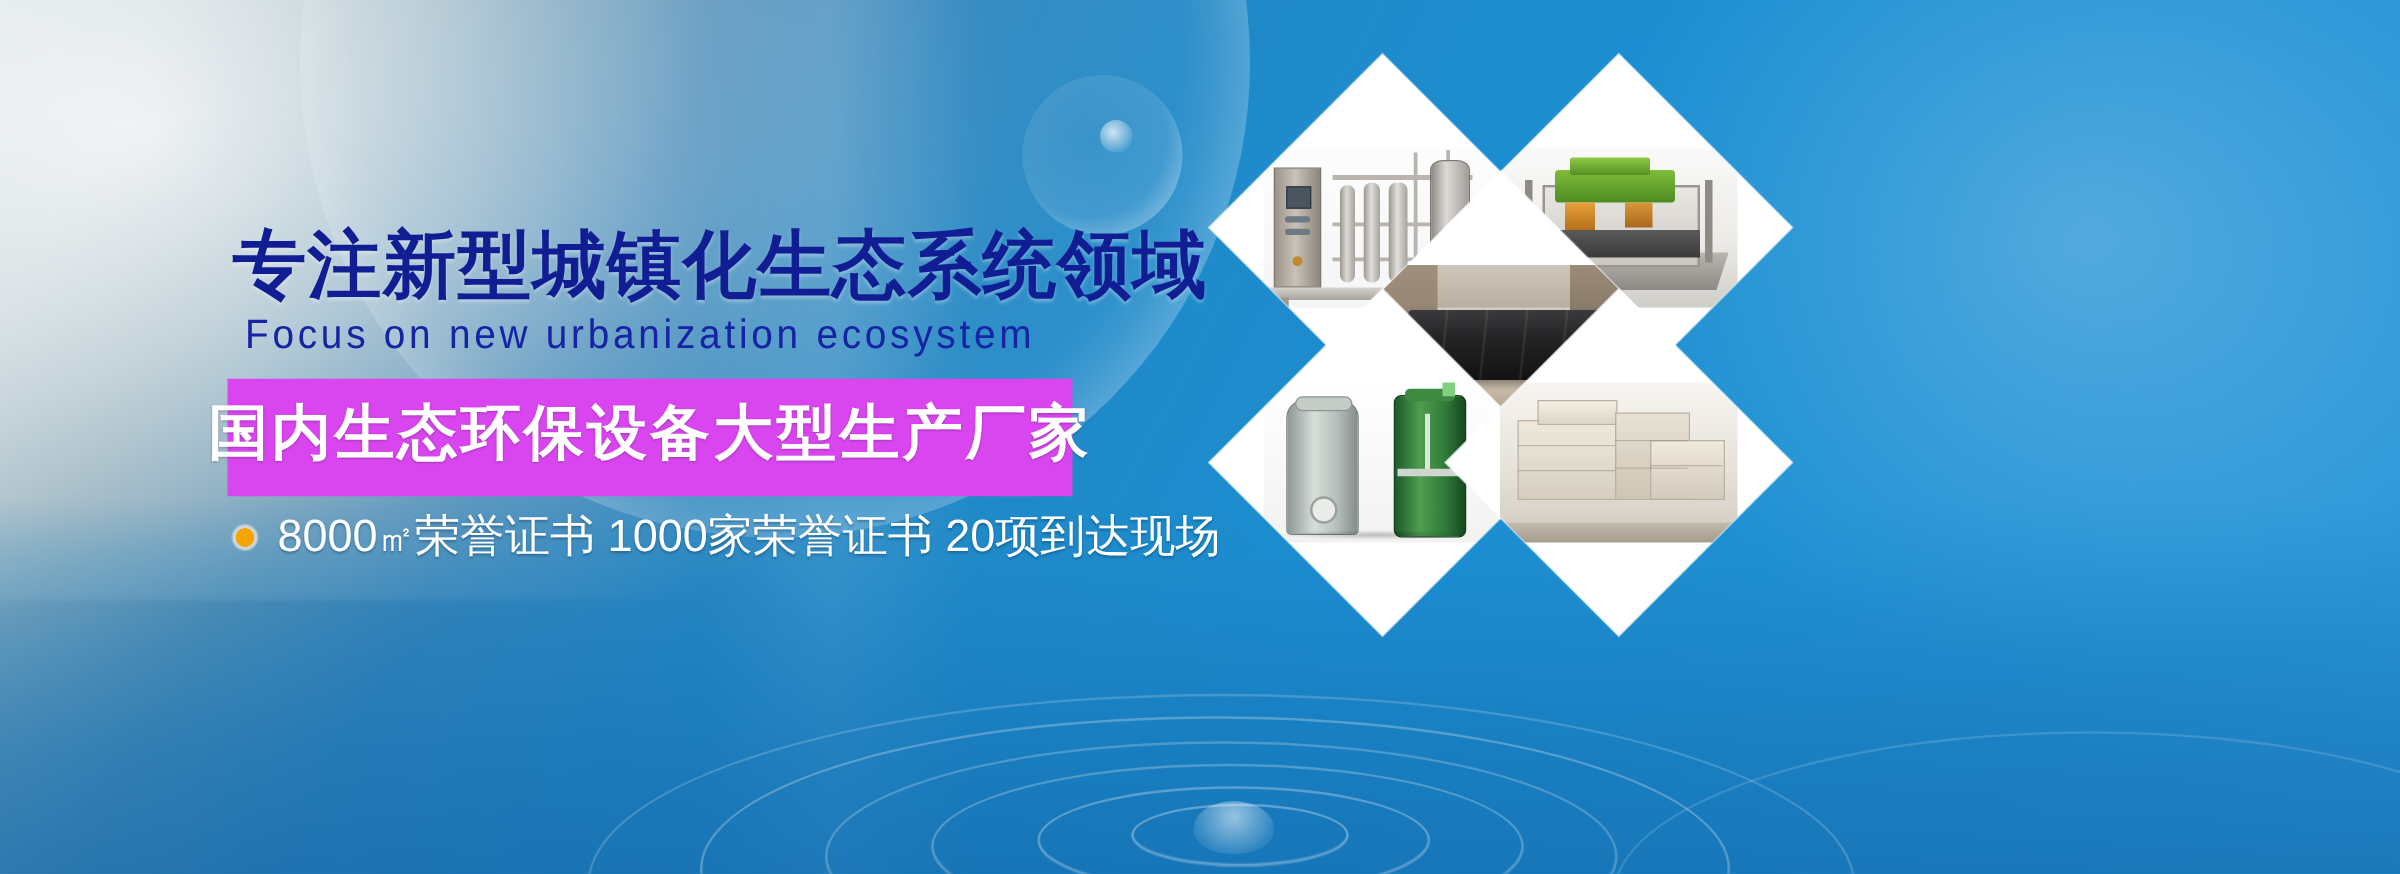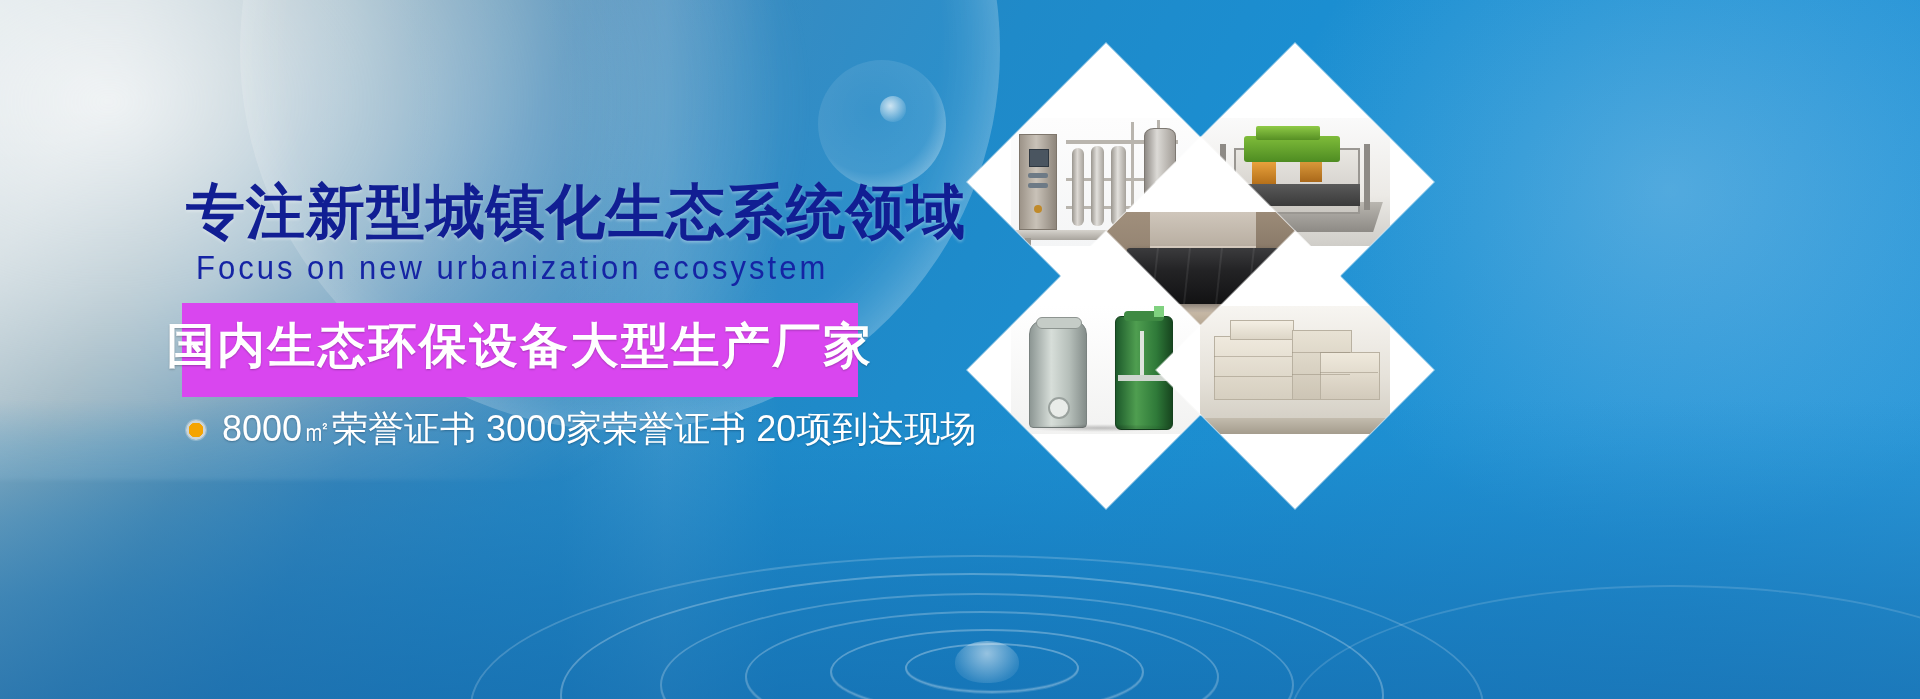--- a/index.html
+++ b/index.html
@@ -264,21 +264,21 @@
 
     <div class="subhead">Focus on new urbanization ecosystem</div>
 
     <div class="blue-box">
       <div class="blue-box-text">国内生态环保设备大型生产厂家</div>
     </div>
 
     <div class="bullets">
       <div class="bullet-row">
         <span class="bullet-dot"></span>
-        <span class="bullet-text"><span class="hl">8000</span><span class="hl unit">㎡</span><span>荣誉证书</span><span class="hl"> 3000</span><span class="hl">家</span><span>荣誉证书</span><span class="hl"> 20</span><span class="hl">项</span><span>到达现场</span></span>
+        <span class="bullet-text"><span class="hl">8000</span><span class="hl unit">㎡</span><span>荣誉证书</span><span class="hl"> 1000</span><span class="hl">家</span><span>荣誉证书</span><span class="hl"> 20</span><span class="hl">项</span><span>到达现场</span></span>
       </div>
     </div>
   </div>
 
   <div id="diamonds">
 
     <div class="dia" style="left:108px;top:84px;">
       <div class="inner">
         <div class="photo p1">
           <div class="base"></div>

